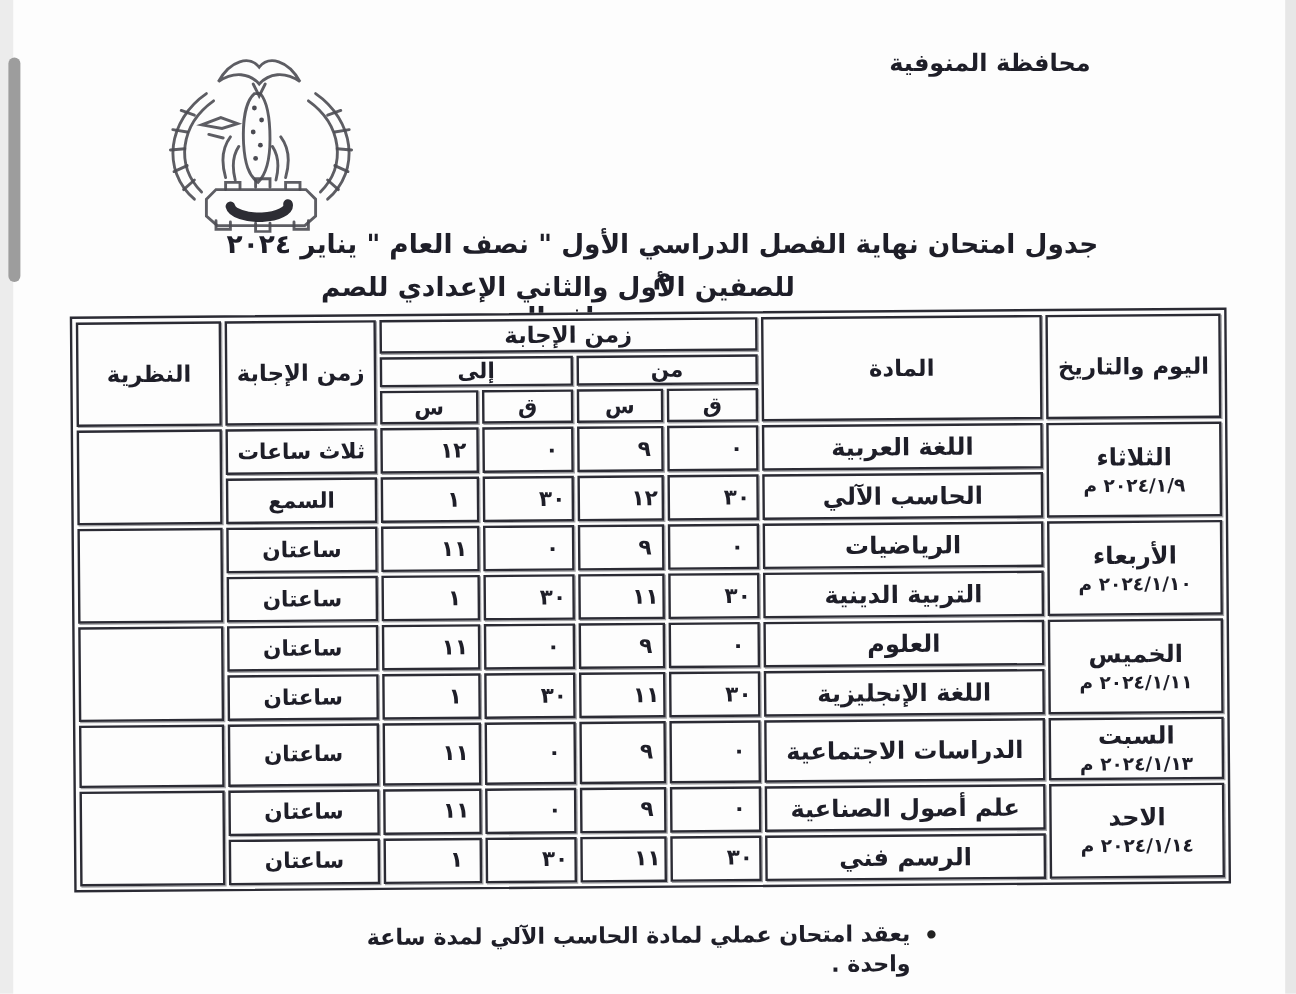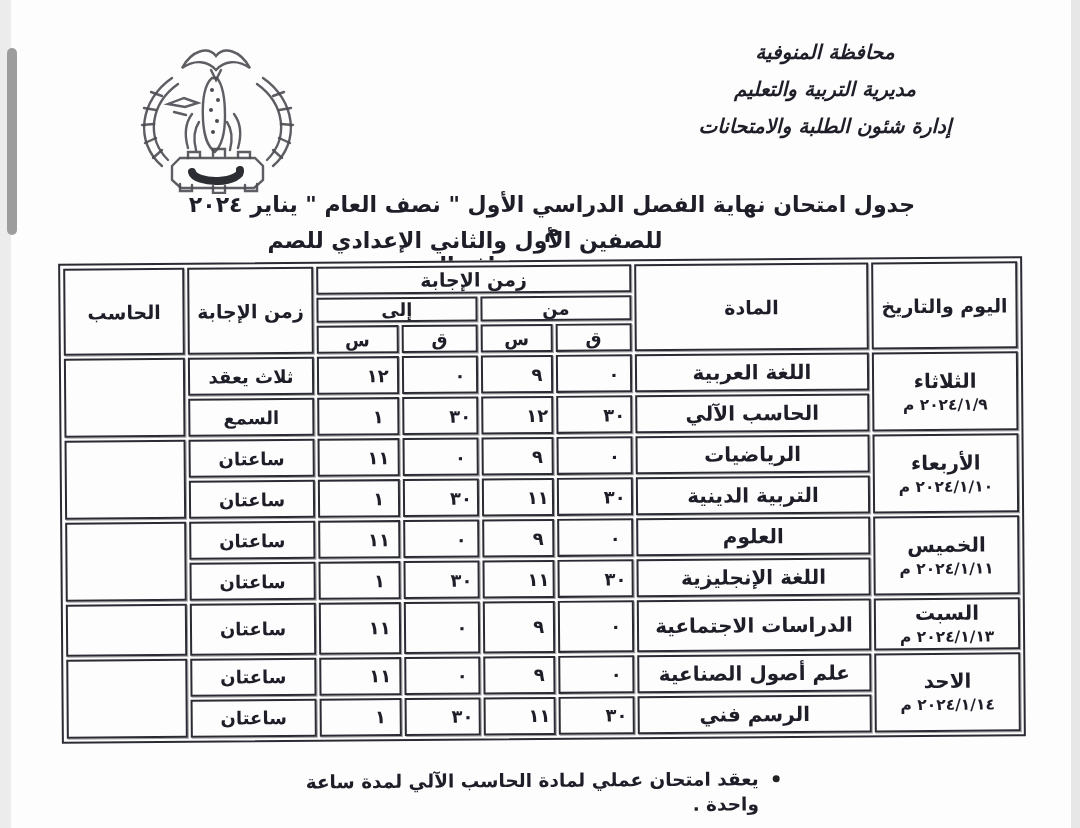--- a/index.html
+++ b/index.html
@@ -9,21 +9,21 @@
 
   
   .edge-left  { position:absolute; left:0; top:0; width:11px; height:828px; background:#ececec; }
   .edge-right { position:absolute; right:0; top:0; width:9px; height:828px; background:#e7e7e7; }
   .scroll-thumb { position:absolute; left:7px; top:48px; width:10px; height:187px;
     background:#9d9d9d; border-radius:6px; }
 
   
   .logo-wrap { position:absolute; left:110px; top:26px; width:215px; height:168px; }
   .org-block { position:absolute; left:635px; top:34px; width:380px; text-align:center; }
-  .org-line { font-weight:bold; font-size:20px; line-height:37px; letter-spacing:0.2px;font-style:italic; }
+  .org-line { font-weight:bold; font-size:20px; line-height:37px; letter-spacing:0.2px; }
 
   .title-1 { position:absolute; left:182px; top:192px; width:740px; text-align:center;
     font-weight:bold; font-size:22px; }
   .title-2-wrap { position:absolute; left:230px; top:228px; width:470px; text-align:center; }
   .title-2 { display:inline-block; font-weight:bold; font-size:22px;
     border-bottom:2.5px solid #242430; padding-bottom:3px; }
 
   
   .table-wrap { position:absolute; left:60px; top:260px; width:964px;
     transform:rotate(-0.45deg); }
@@ -90,22 +90,20 @@
       <path class="ln" d="M78,122 C74,108 76,96 82,88 M86,124 C83,112 85,102 89,96 M128,122 C132,108 130,96 124,88 M120,124 C123,112 121,102 117,96"></path>
 
       <path class="ln" d="M62,140 l8,-8 h75 l8,8 v14 l-9,8 h-73 l-9,-8 Z"></path>
       <path class="ln" d="M78,132 v-6 h12 v5 M103,130 v-7 h12 v7 M128,131 v-5 h12 v6 M70,158 v7 h12 v-6 M103,160 v7 h12 v-7 M135,159 v6 h12 v-7"></path>
       <path class="fat" d="M82,146 a24,10 0 1 0 48,-2"></path>
     </svg>
   </div>
 
   <div class="org-block">
     <div class="org-line">محافظة المنوفية</div>
-    <div class="org-line">مديرية التربية والتعليم</div>
-    <div class="org-line">إدارة شئون الطلبة والامتحانات</div>
   </div>
 
   <div class="title-1">جدول امتحان نهاية الفصل الدراسي الأول " نصف العام " يناير ٢٠٢٤ م</div>
   <div class="title-2-wrap">
     <span class="title-2">للصفين الأول والثاني الإعدادي للصم وضعاف السمع</span>
   </div>
 
   <div class="table-wrap">
     <table class="sched" dir="rtl">
       <colgroup>
@@ -117,21 +115,21 @@
           <col style="width:80px">
         <col style="width:122px">
           <col style="width:118px">
       </colgroup>
       <tbody>
           <tr class="hrow1">
         <th rowspan="3">اليوم والتاريخ</th>
         <th rowspan="3">المادة</th>
         <th colspan="4" class="span-h">زمن الإجابة</th>
         <th rowspan="3">زمن الإجابة</th>
-        <th rowspan="3">الحاسب</th>
+        <th rowspan="3">النظرية</th>
       </tr>
       <tr class="hrow2">
         <th colspan="2">من</th>
         <th colspan="2">إلى</th>
       </tr>
       <tr class="hrow3">
         <th>ق</th>
         <th>س</th>
         <th>ق</th>
         <th>س</th>
@@ -140,21 +138,21 @@
       <tr>
         <td class="day-cell" rowspan="2">
           <div class="dayname">الثلاثاء</div>
           <div class="daydate">٢٠٢٤/١/٩ م</div>
         </td>
         <td class="subj">اللغة العربية</td>
         <td class="num">٠</td>
         <td class="num">٩</td>
         <td class="num">٠</td>
         <td class="num">١٢</td>
-        <td class="dur">ثلاث يعقد</td>
+        <td class="dur">ثلاث ساعات</td>
         <td rowspan="2"></td>
       </tr>
       <tr>
         <td class="subj">الحاسب الآلي</td>
         <td class="num">٣٠</td>
         <td class="num">١٢</td>
         <td class="num">٣٠</td>
         <td class="num">١</td>
         <td class="dur">السمع</td>
       </tr>

